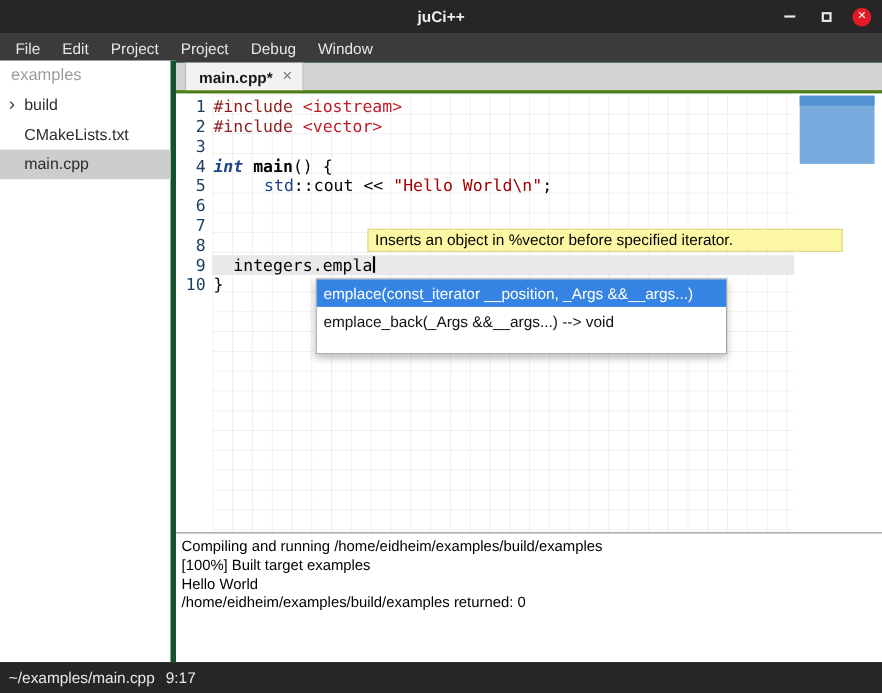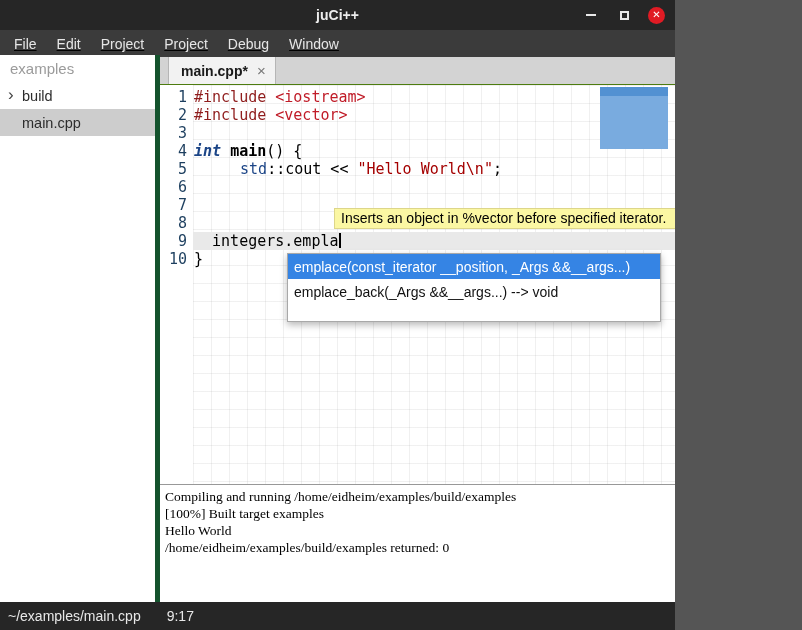--- a/index.html
+++ b/index.html
@@ -1,51 +1,51 @@
 <!DOCTYPE html>
 <html style="--titlebar-bg: #262626; --menubar-bg: #3b3b3b; --close-red: #e01b24; --accent: #3584e4; --tooltip-bg: #fbf7a3; --gutter: #1d3f5f; --keyword: #1c4587; --preproc: #8f1d1d; --include: #c01c28; --string: #a40000;"><head>
 <meta charset="utf-8">
 <style>
   * { box-sizing: border-box; }
   body { margin: 0; background: #555; }
   .window {
-    position: relative; width: 675px; height: 630px;
+    position: relative; width: 802px; height: 630px;
     font-family: "Liberation Sans", sans-serif;
     background: #0f766e; overflow: hidden;
   }
   
   .titlebar {
     position: absolute; top: 0; left: 0; right: 0; height: 30px;
     background: var(--titlebar-bg); display: flex; align-items: center; justify-content: center;
   }
   .title { color: #ededed; font-size: 14px; font-weight: bold; }
   .controls { position: absolute; right: 10px; top: 0; height: 30px; display: flex; align-items: center; gap: 15px; }
   .ctrl { width: 18px; height: 18px; display: flex; align-items: center; justify-content: center; cursor: pointer; }
   .min-bar { width: 10px; height: 2px; background: #e8e8e8; }
   .max-box { width: 9px; height: 9px; border: 2px solid #e8e8e8; }
   .ctrl.close { width: 17px; height: 17px; border-radius: 50%; background: var(--close-red); color: #fff; font-size: 10px; line-height: 1; }
   
   .menubar {
     position: absolute; top: 30px; left: 0; right: 0; height: 27px;
-    background: var(--menubar-bg); display: flex; align-items: stretch; padding-left: 4px; text-decoration: underline;
+    background: var(--menubar-bg); display: flex; align-items: stretch; padding-left: 4px;
   }
   .menu-item { color: #e6e6e6; font-size: 14px; padding: 0 10px; display: flex; align-items: center; cursor: pointer; }
   
   .sidebar {
     position: absolute; top: 55px; left: 0; width: 160px; bottom: 28px;
     background: #fff; border-right: 5px solid #14532d;
   }
   .side-header { color: #9b9b9b; font-size: 15px; padding: 5px 10px; height: 27px; }
   .side-item { height: 27px; display: flex; align-items: center; font-size: 14.5px; color: #2d2d2d; padding-left: 22px; position: relative; cursor: pointer; }
   .side-item .expander { position: absolute; left: 8px; color: #444; font-size: 17px; top: 50%; transform: translateY(-56%); }
   .side-item.selected { background: #cdcdcd; }
   
   .tabbar {
     position: absolute; left: 160px; right: 0; top: 57px; height: 28px;
-    background: #d3d3d3; border-bottom: 1px solid #4d7c0f;
+    background: #d3d3d3; border-bottom: 3px solid #4d7c0f;
     display: flex; align-items: stretch; padding-left: 8px;
   }
   .tab { background: #f2f2f2; display: flex; align-items: center; padding: 0 9px 0 12px; gap: 9px;
          border-left: 1px solid #b5b5b5; border-right: 1px solid #b5b5b5; cursor: pointer; }
   .tab-label { font-size: 14px; font-weight: bold; color: #1a1a1a; }
   .tab-close { color: #777; font-size: 15px; cursor: pointer; }
   
   .editor { position: absolute; left: 160px; right: 0; top: 85px; height: 399px; background: #fff; overflow: hidden; }
   .grid {
     position: absolute; left: 33px; top: 0; width: 529px; height: 100%;
@@ -78,28 +78,28 @@
     position: absolute; left: 127px; top: 168px; width: 374px;
     background: #fff; border: 1px solid #a8a8a8; box-shadow: 0 3px 7px rgba(0,0,0,0.28);
     padding-bottom: 17px;
   }
   .comp-item { height: 25px; display: flex; align-items: center; padding: 0 6px; font-size: 14px; color: #111; white-space: nowrap; overflow: hidden; cursor: pointer; text-align: center; }
   .comp-item.selected { background: var(--accent); color: #fff; }
   
   .terminal {
     position: absolute; left: 160px; right: 0; top: 484px; height: 118px;
     border-top: 1px solid #989898; background: #fff;
-    padding: 3px 0 0 5px; font-family: Liberation Serif, serif; font-size: 13.5px; color: #000;
+    padding: 3px 0 0 5px; font-family: Liberation Sans, sans-serif; font-size: 13.5px; color: #000;
   }
   .term-line { height: 17px; line-height: 17px; white-space: pre; }
   
   .statusbar {
     position: absolute; left: 0; right: 0; bottom: 0; height: 28px;
     background: var(--titlebar-bg); display: flex; align-items: center;
-    padding: 0 8px; gap: 26px; color: #e8e8e8; font-size: 14px;
+    padding: 0 8px; gap: 10px; color: #e8e8e8; font-size: 14px;
   }
 </style>
 </head>
 <body>
 
 <div class="window">
 
   <div class="titlebar">
     <span class="title">juCi++</span>
     <div class="controls">
@@ -124,20 +124,23 @@
       <div class="menu-item">Window</div>
     </div>
 
   <div class="sidebar">
     <div class="side-header">examples</div>
     <div id="side-items">
         <div class="side-item">
           <span class="expander">›</span>
           <span class="side-label">build</span>
         </div>
+        <div class="side-item">
+          <span class="side-label">CMakeLists.txt</span>
+        </div>
         <div class="side-item selected">
           <span class="side-label">main.cpp</span>
         </div>
       </div>
   </div>
 
   <div class="tabbar">
     <div class="tab">
       <span class="tab-label">main.cpp*</span>
       <span class="tab-close">×</span>

